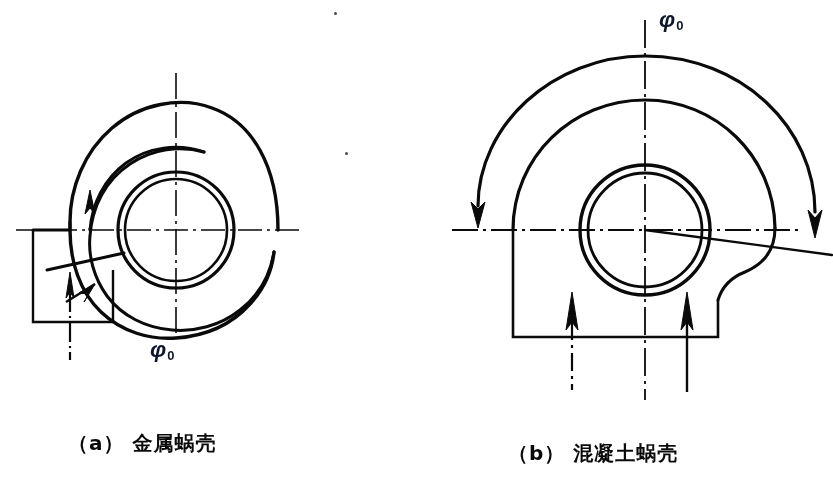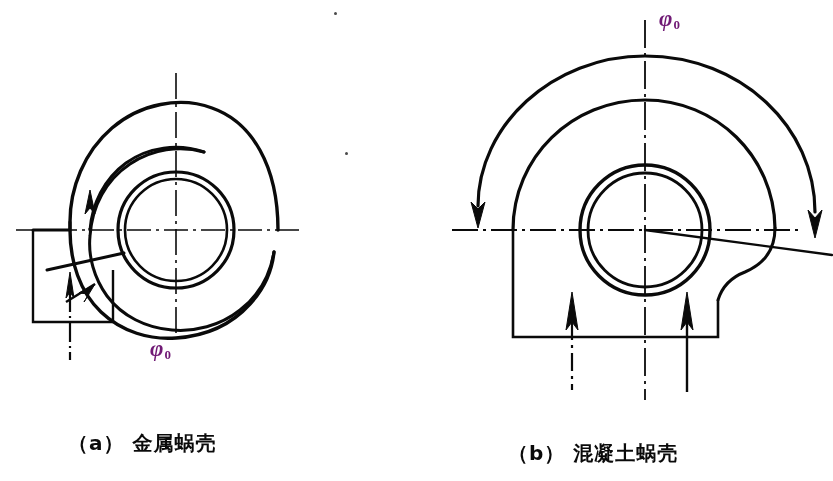--- a/index.html
+++ b/index.html
@@ -30,25 +30,25 @@
     font-size: 20px;
     font-weight: 700;
     color: #0a0a0a;
     white-space: nowrap;
     letter-spacing: 1px;
   }
   #caption-a { left: 68px;  top: 430px; }
   #caption-b { left: 508px; top: 440px; }
   .phi-label {
     position: absolute;
-    font-family: Liberation Serif, serif;
+    font-family: Liberation Sans, sans-serif;
     font-style: italic;
     font-weight: 700;
     font-size: 23px;
-    color: #701a75;
+    color: #0f172a;
     white-space: nowrap;
   }
   .phi-label sub {
     font-size: 13px;
     font-style: normal;
     font-weight: 700;
     vertical-align: baseline;
     position: relative;
     top: 3px;
     left: 1px;

